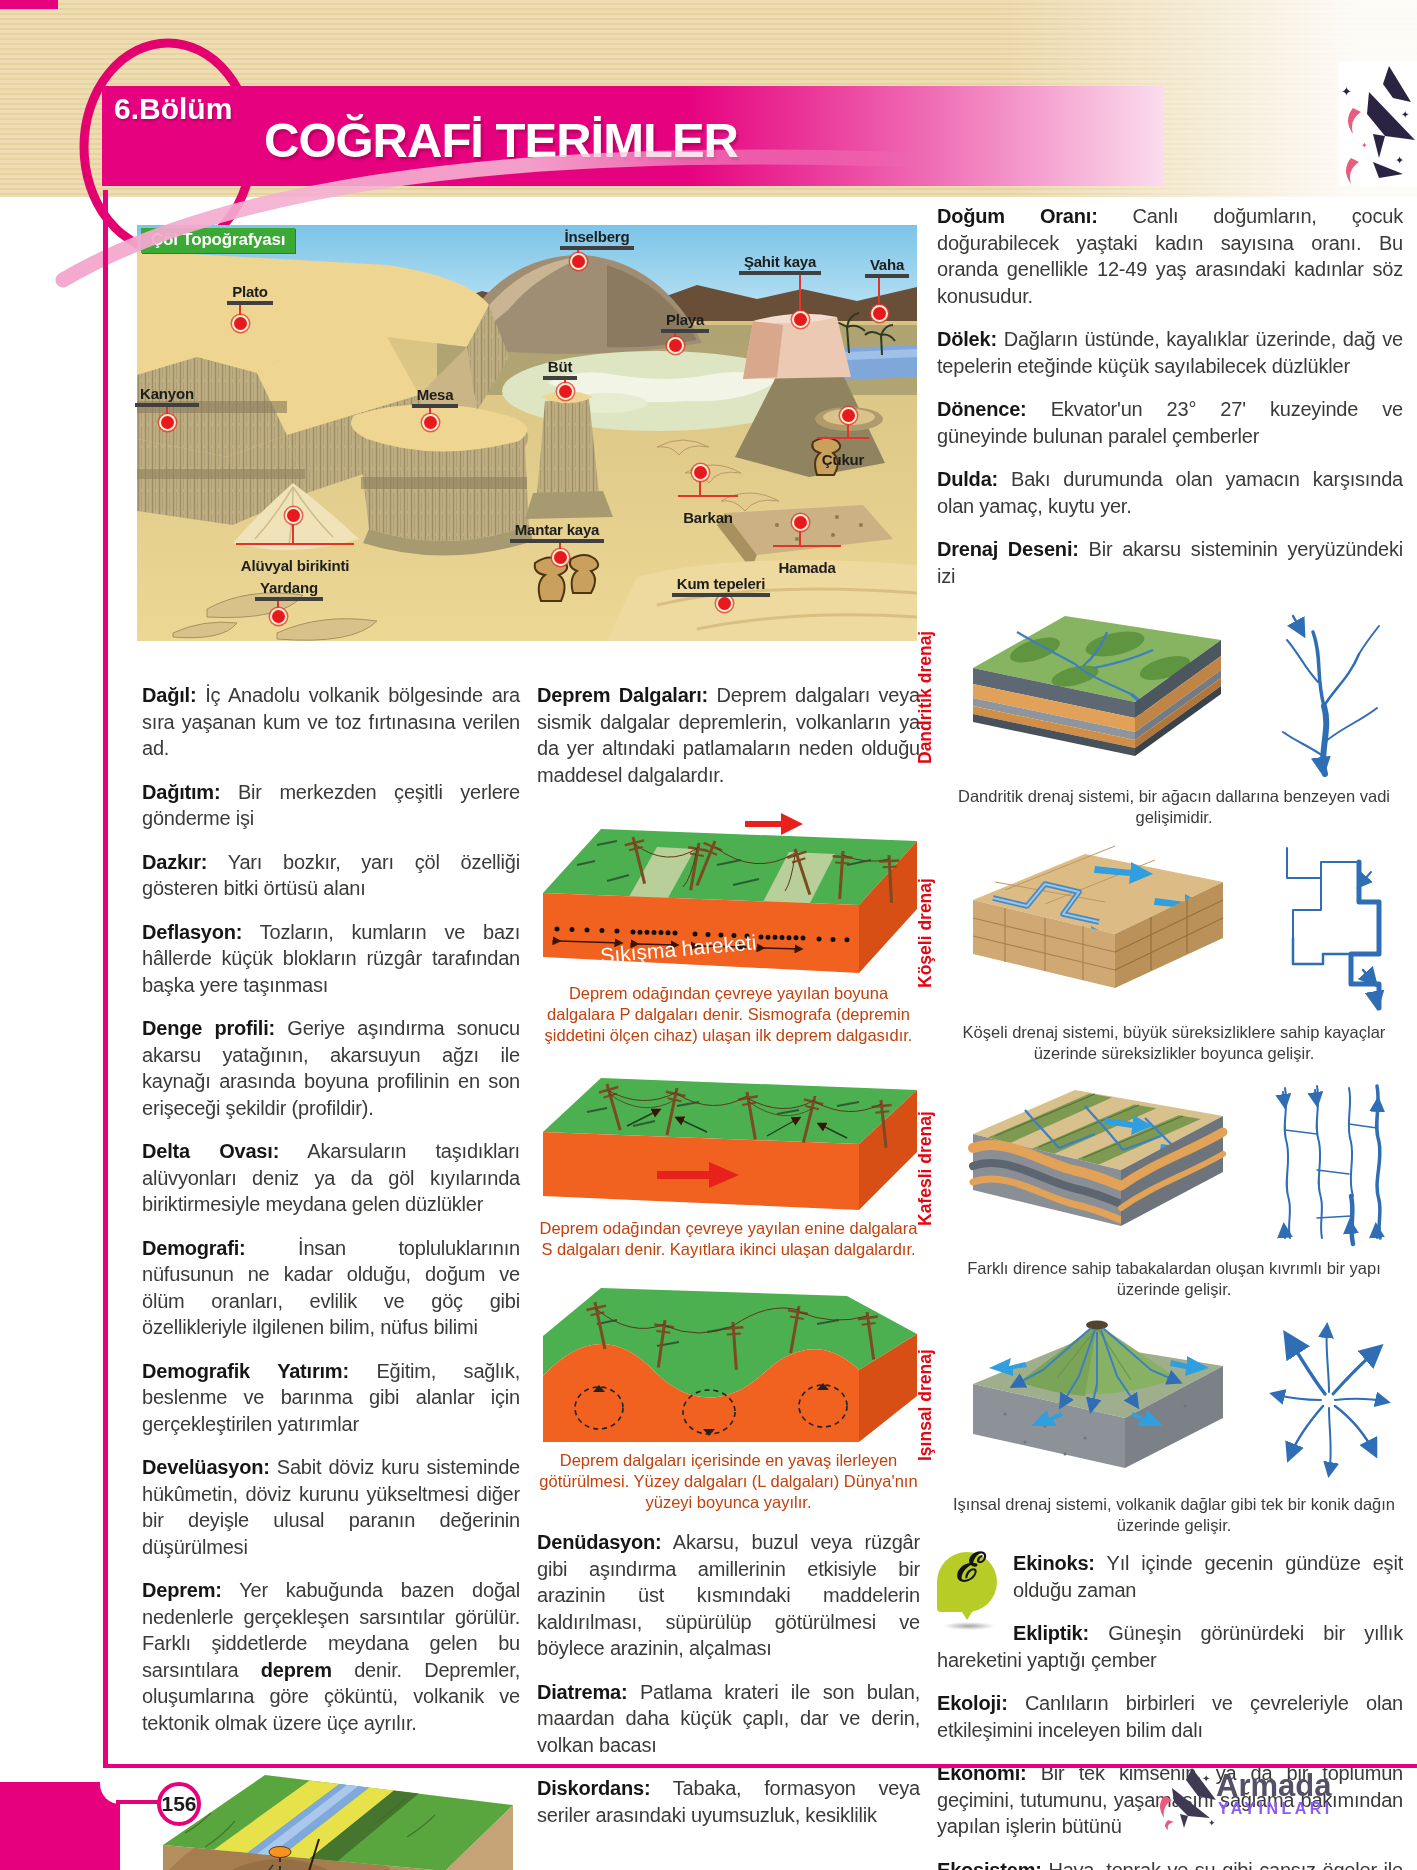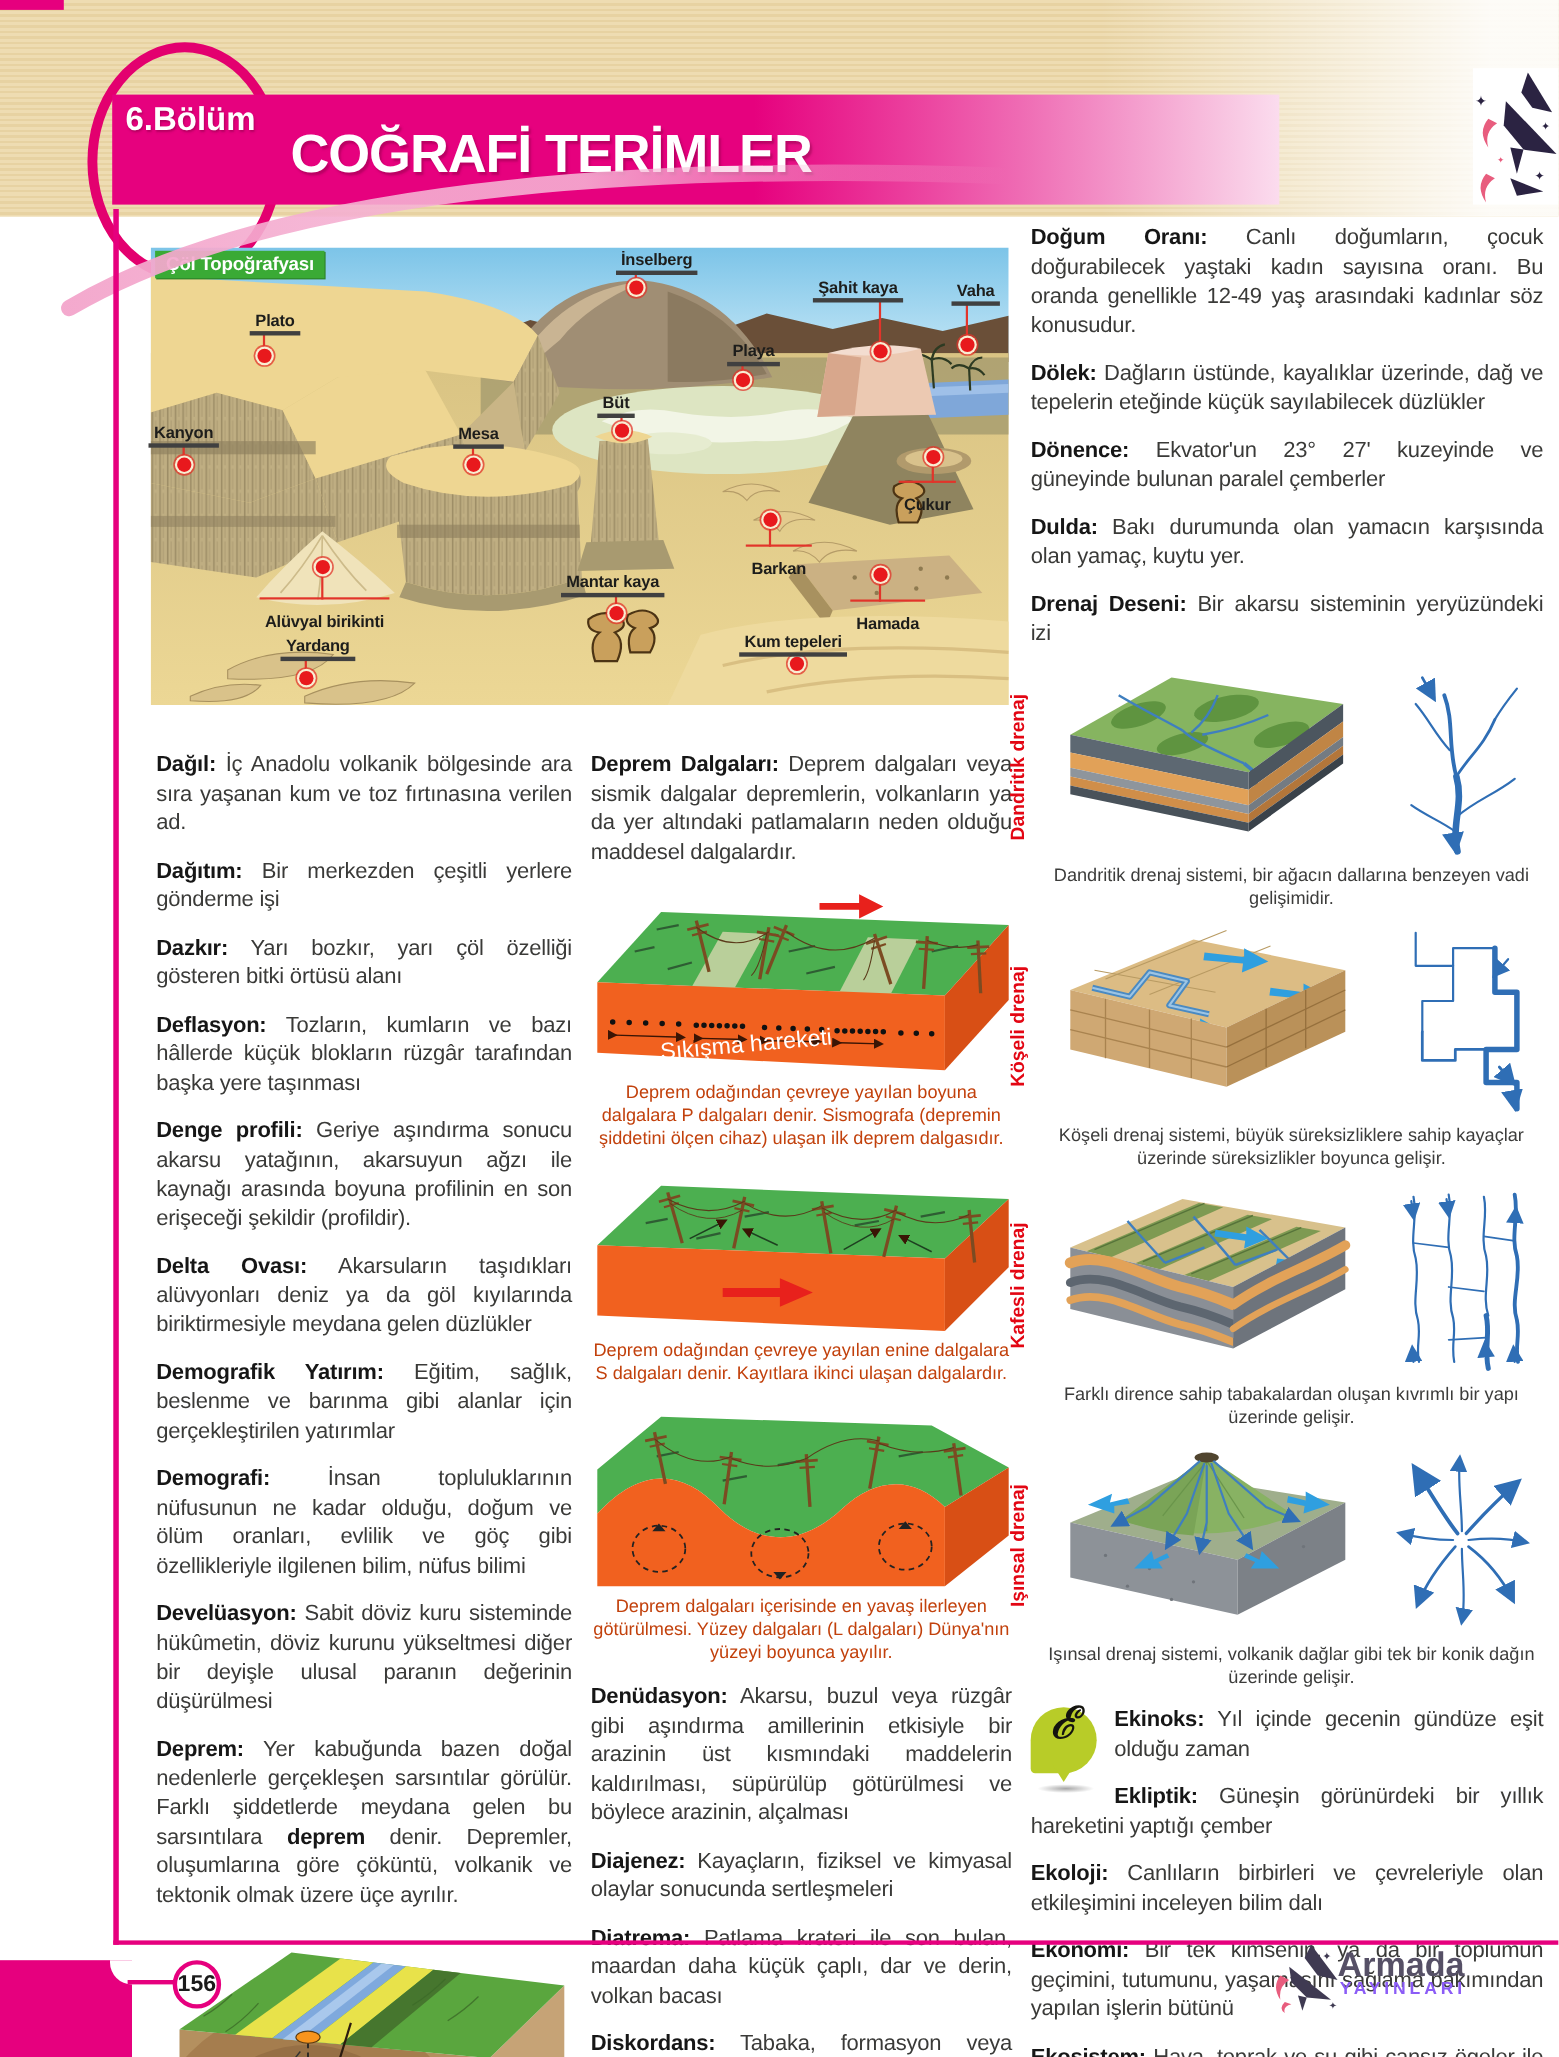--- a/index.html
+++ b/index.html
@@ -297,22 +297,22 @@
   </div>
 
   <div class="col" id="col-left">
     <div>
         <p class="term"><b>Dağıl:</b> <span>İç Anadolu volkanik bölgesinde ara sıra yaşanan kum ve toz fırtınasına verilen ad.</span></p>
         <p class="term"><b>Dağıtım:</b> <span>Bir merkezden çeşitli yerlere gönderme işi</span></p>
         <p class="term"><b>Dazkır:</b> <span>Yarı bozkır, yarı çöl özelliği gösteren bitki örtüsü alanı</span></p>
         <p class="term"><b>Deflasyon:</b> <span>Tozların, kumların ve bazı hâllerde küçük blokların rüzgâr tarafından başka yere taşınması</span></p>
         <p class="term"><b>Denge profili:</b> <span>Geriye aşındırma sonucu akarsu yatağının, akarsuyun ağzı ile kaynağı arasında boyuna profilinin en son erişeceği şekildir (profildir).</span></p>
         <p class="term"><b>Delta Ovası:</b> <span>Akarsuların taşıdıkları alüvyonları deniz ya da göl kıyılarında biriktirmesiyle meydana gelen düzlükler</span></p>
+        <p class="term"><b>Demografi:</b> <span>İnsan topluluklarının nüfusunun ne kadar olduğu, doğum ve ölüm oranları, evlilik ve göç gibi özellikleriyle ilgilenen bilim, nüfus bilimi</span></p>
         <p class="term"><b>Demografik Yatırım:</b> <span>Eğitim, sağlık, beslenme ve barınma gibi alanlar için gerçekleştirilen yatırımlar</span></p>
-        <p class="term"><b>Demografi:</b> <span>İnsan topluluklarının nüfusunun ne kadar olduğu, doğum ve ölüm oranları, evlilik ve göç gibi özellikleriyle ilgilenen bilim, nüfus bilimi</span></p>
         <p class="term"><b>Develüasyon:</b> <span>Sabit döviz kuru sisteminde hükûmetin, döviz kurunu yükseltmesi diğer bir deyişle ulusal paranın değerinin düşürülmesi</span></p>
         <p class="term"><b>Deprem:</b> <span>Yer kabuğunda bazen doğal nedenlerle gerçekleşen sarsıntılar görülür. Farklı şiddetlerde meydana gelen bu sarsıntılara </span><b>deprem</b><span> denir. Depremler, oluşumlarına göre çöküntü, volkanik ve tektonik olmak üzere üçe ayrılır.</span></p>
       </div>
 
     <figure>
       <svg class="figart" width="372" height="242" viewBox="0 0 372 242">
         <defs>
             <clipPath id="qfront">
               <polygon points="18,92 300,118 300,240 18,214"></polygon>
             </clipPath>
@@ -505,21 +505,20 @@
           <polygon points="62,109 56,116 68,116"></polygon>
           <polygon points="172,160 166,153 178,153"></polygon>
           <polygon points="286,107 280,114 292,114"></polygon>
         </g>
       </svg>
       <figcaption class="figcap">Deprem dalgaları içerisinde en yavaş ilerleyen götürülmesi. Yüzey dalgaları (L dalgaları) Dünya'nın yüzeyi boyunca yayılır.</figcaption>
     </figure>
 
     <div>
         <p class="term"><b>Denüdasyon:</b> <span>Akarsu, buzul veya rüzgâr gibi aşındırma amillerinin etkisiyle bir arazinin üst kısmındaki maddelerin kaldırılması, süpürülüp götürülmesi ve böylece arazinin, alçalması</span></p>
-        <p class="term"><b>Diajenez:</b> <span>Kayaçların, fiziksel ve kimyasal olaylar sonucunda sertleşmeleri</span></p>
         <p class="term"><b>Diatrema:</b> <span>Patlama krateri ile son bulan, maardan daha küçük çaplı, dar ve derin, volkan bacası</span></p>
         <p class="term"><b>Diskordans:</b> <span>Tabaka, formasyon veya seriler arasındaki uyumsuzluk, kesiklilik</span></p>
       </div>
   </div>
 
   <div class="col" id="col-right">
     <div>
         <p class="term"><b>Doğum Oranı:</b> <span>Canlı doğumların, çocuk doğurabilecek yaştaki kadın sayısına oranı. Bu oranda genellikle 12-49 yaş arasındaki kadınlar söz konusudur.</span></p>
         <p class="term"><b>Dölek:</b> <span>Dağların üstünde, kayalıklar üzerinde, dağ ve tepelerin eteğinde küçük sayılabilecek düzlükler</span></p>
         <p class="term"><b>Dönence:</b> <span>Ekvator'un 23° 27' kuzeyinde ve güneyinde bulunan paralel çemberler</span></p>

